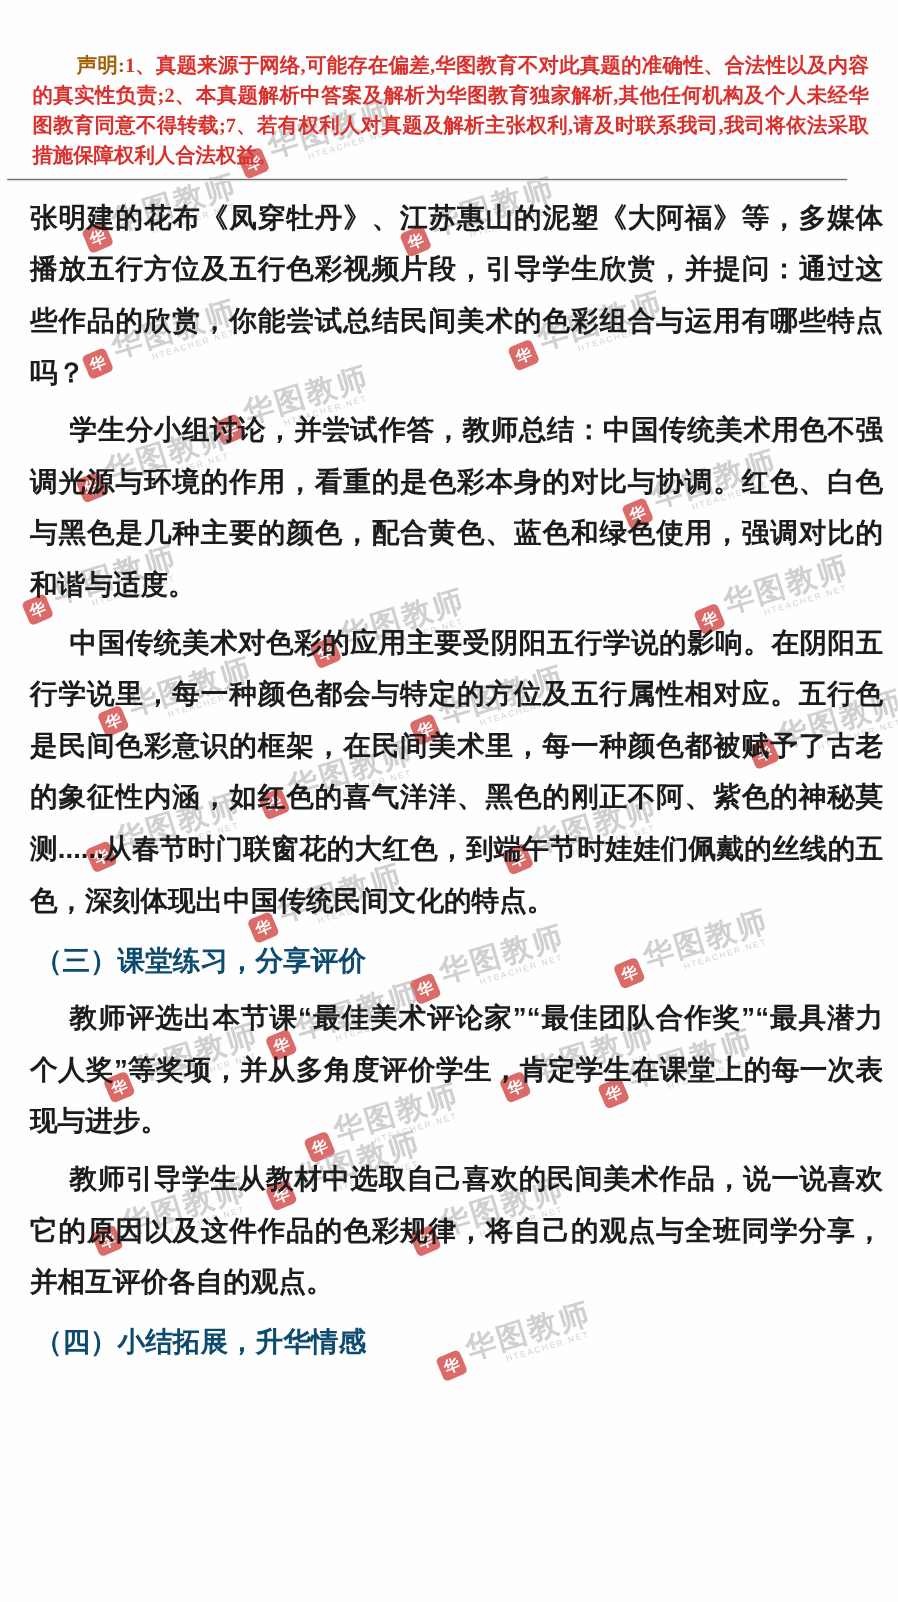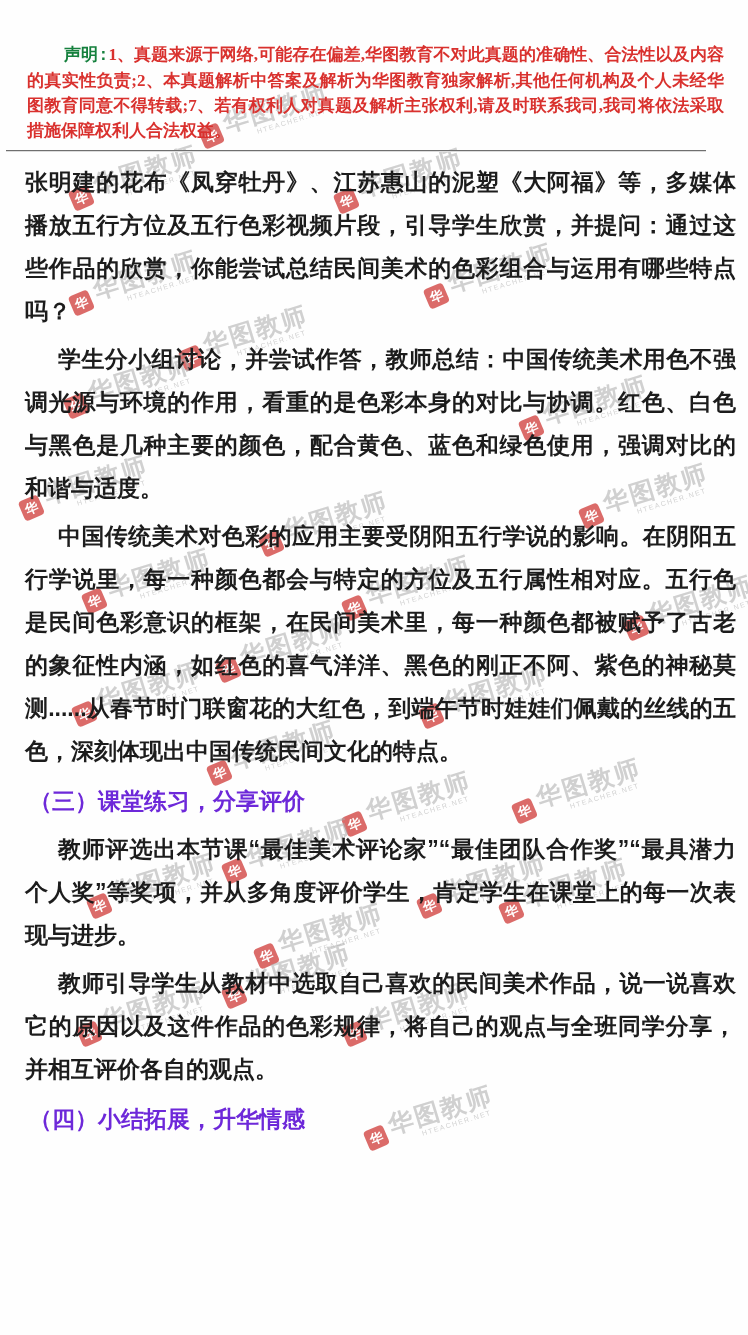--- a/index.html
+++ b/index.html
@@ -34,38 +34,38 @@
   
   #page-content { position:relative; z-index:1; }
   .disclaimer {
     margin:42px 24px 0 27px;
     color:#d9312e;
     font-family:"Liberation Serif", serif;
     font-weight:bold;
     font-size:17px; line-height:25px;
     text-indent:37px; text-align:justify;
   }
-  .disclaimer .label { color:#15803d;font-family:Liberation Mono, monospace; }
+  .disclaimer .label { color:#a16207; }
   .divider-line {
     margin:7px 42px 0 6px; height:0;
     border-top:1px solid #6f6f6f;
     border-bottom:1px solid #dcdcdc;
   }
   .doc-body {
     margin:9px 12px 0 25px;
     color:#1c1c1c;
     font-size:23px; line-height:43px;
     font-weight:600;
     text-align:justify;
   }
   .doc-body p { margin:0 0 5px 0; }
   .doc-body p.indent { text-indent:33px; }
   .doc-body h2.section-heading {
     font-size:23px; line-height:43px; font-weight:bold;
-    margin:7px 0 5px 4px; color:#6d28d9;
+    margin:7px 0 5px 4px; color:#0c4a6e;
   }
 </style>
 </head>
 <body>
 
 <div id="watermark-layer">
     <div class="watermark" style="left: 205px; top: 118px;">
       <span class="wm-logo">华</span>
       <span class="wm-body">
         <span class="wm-text">华图教师</span>

